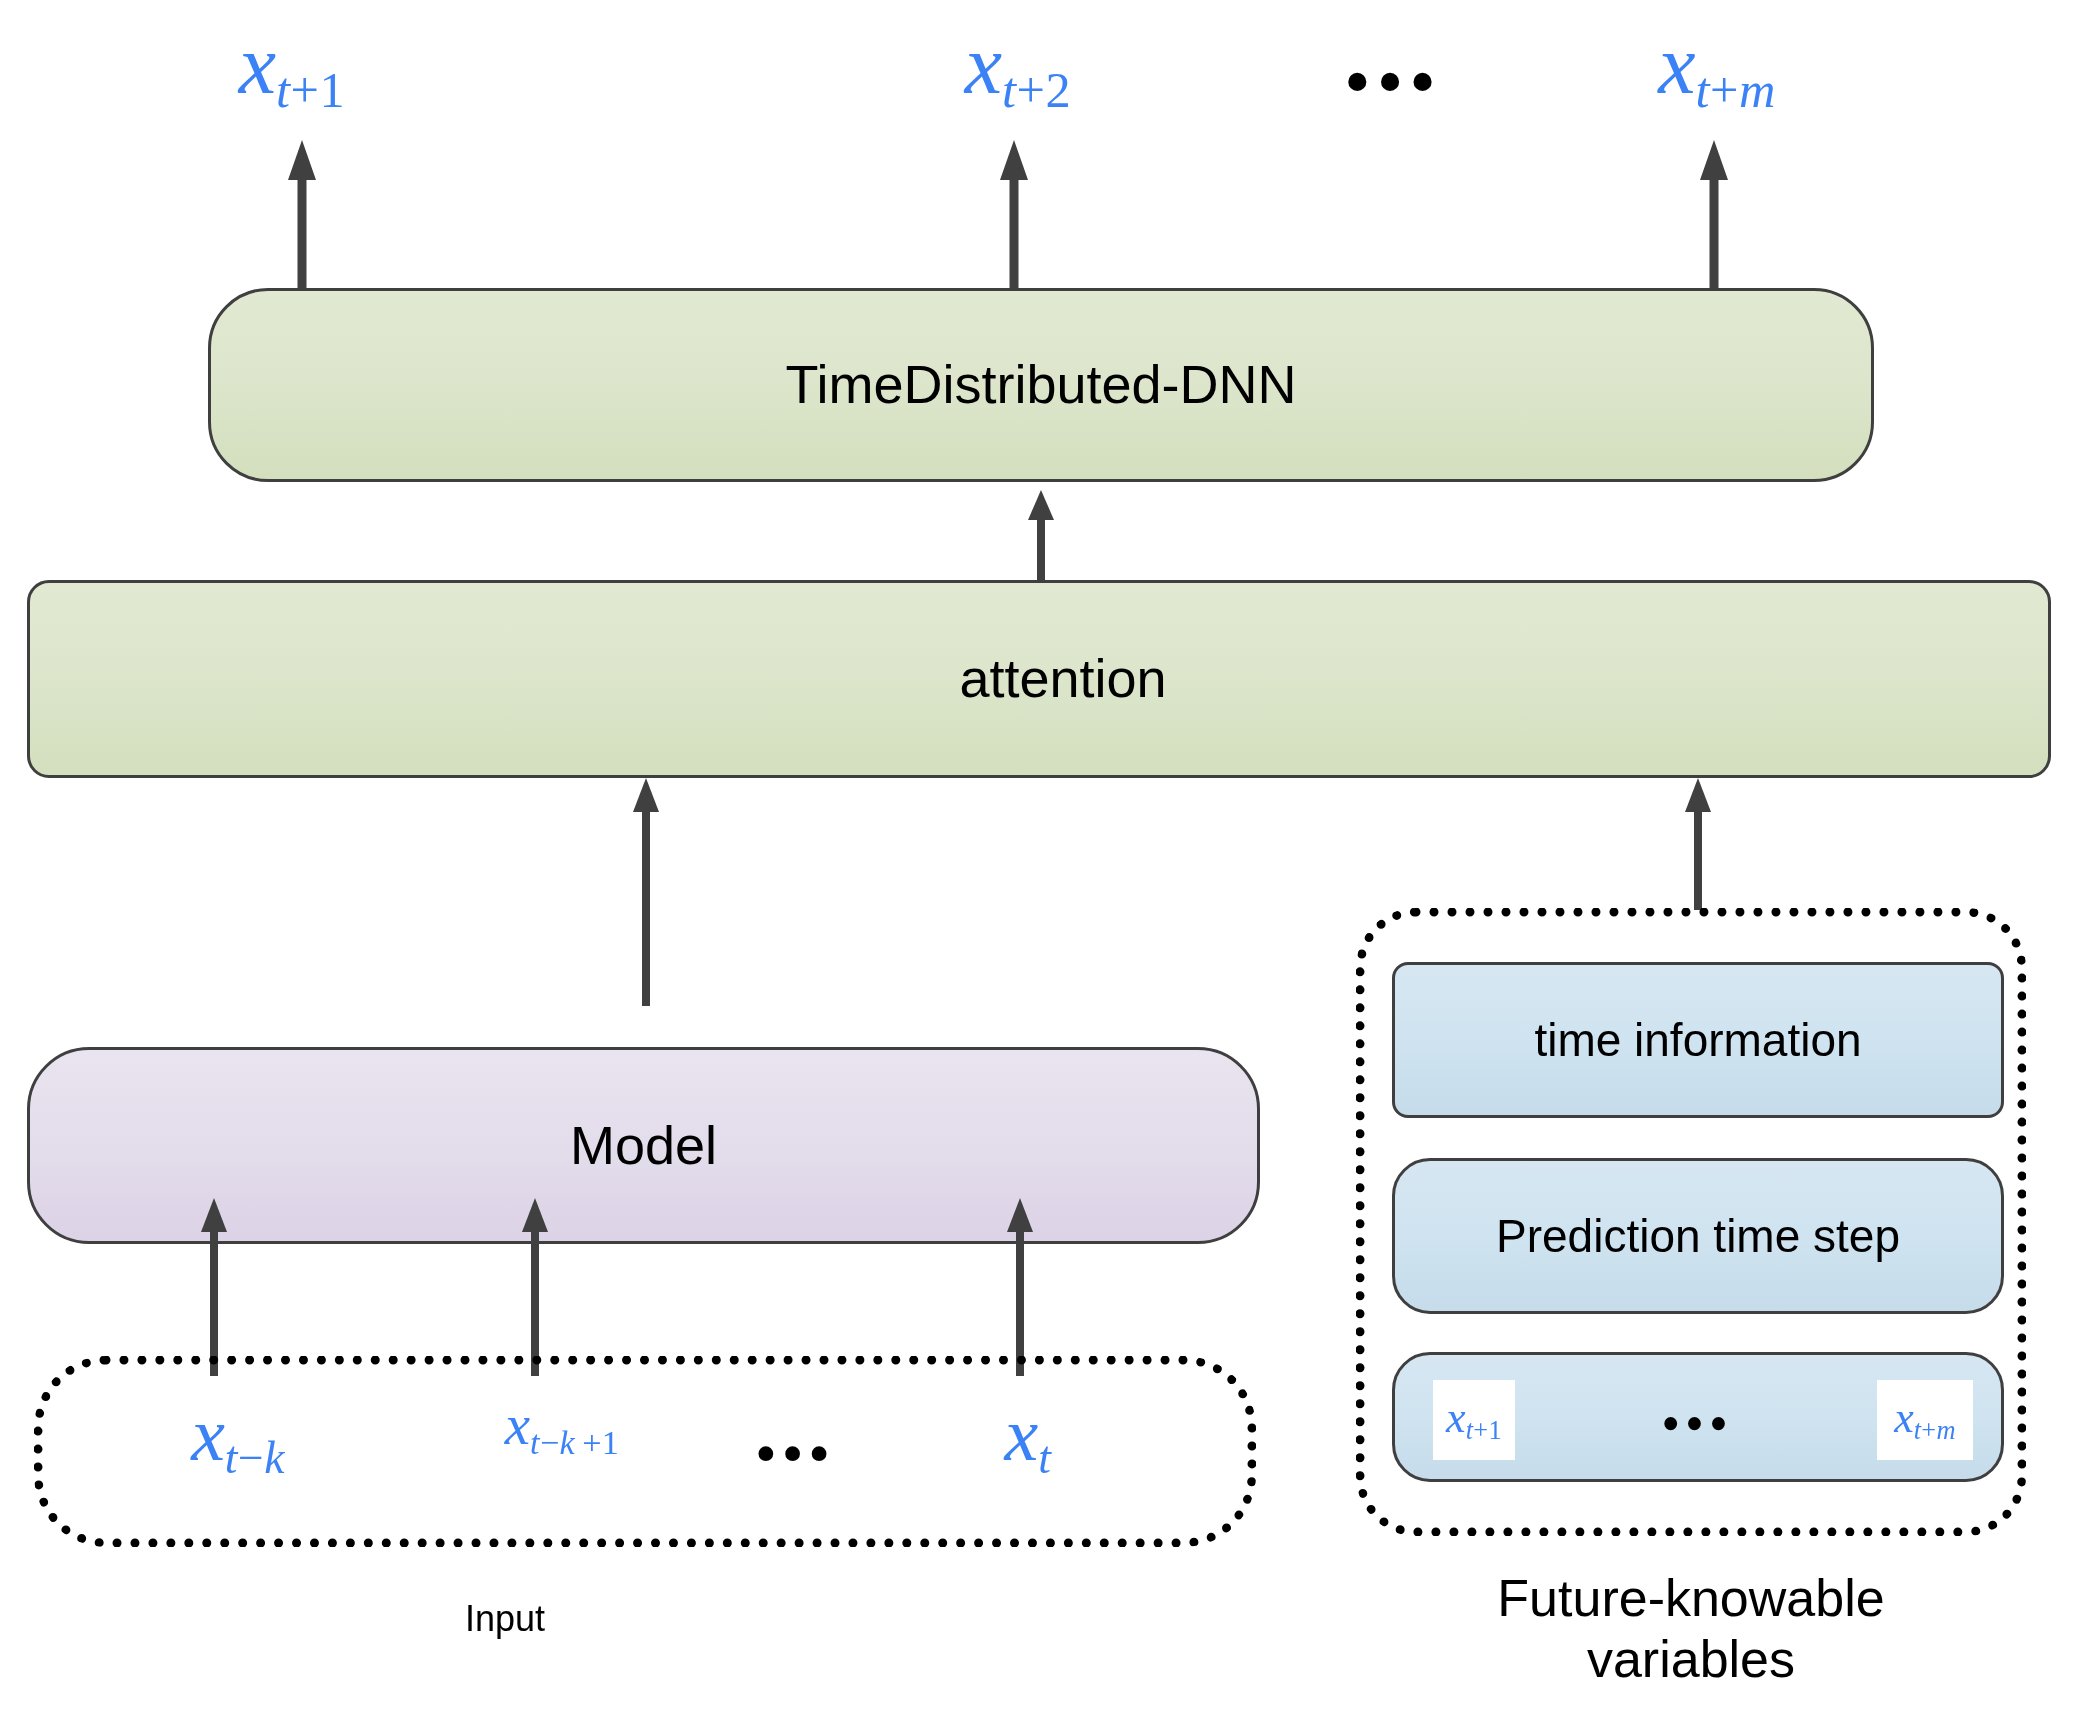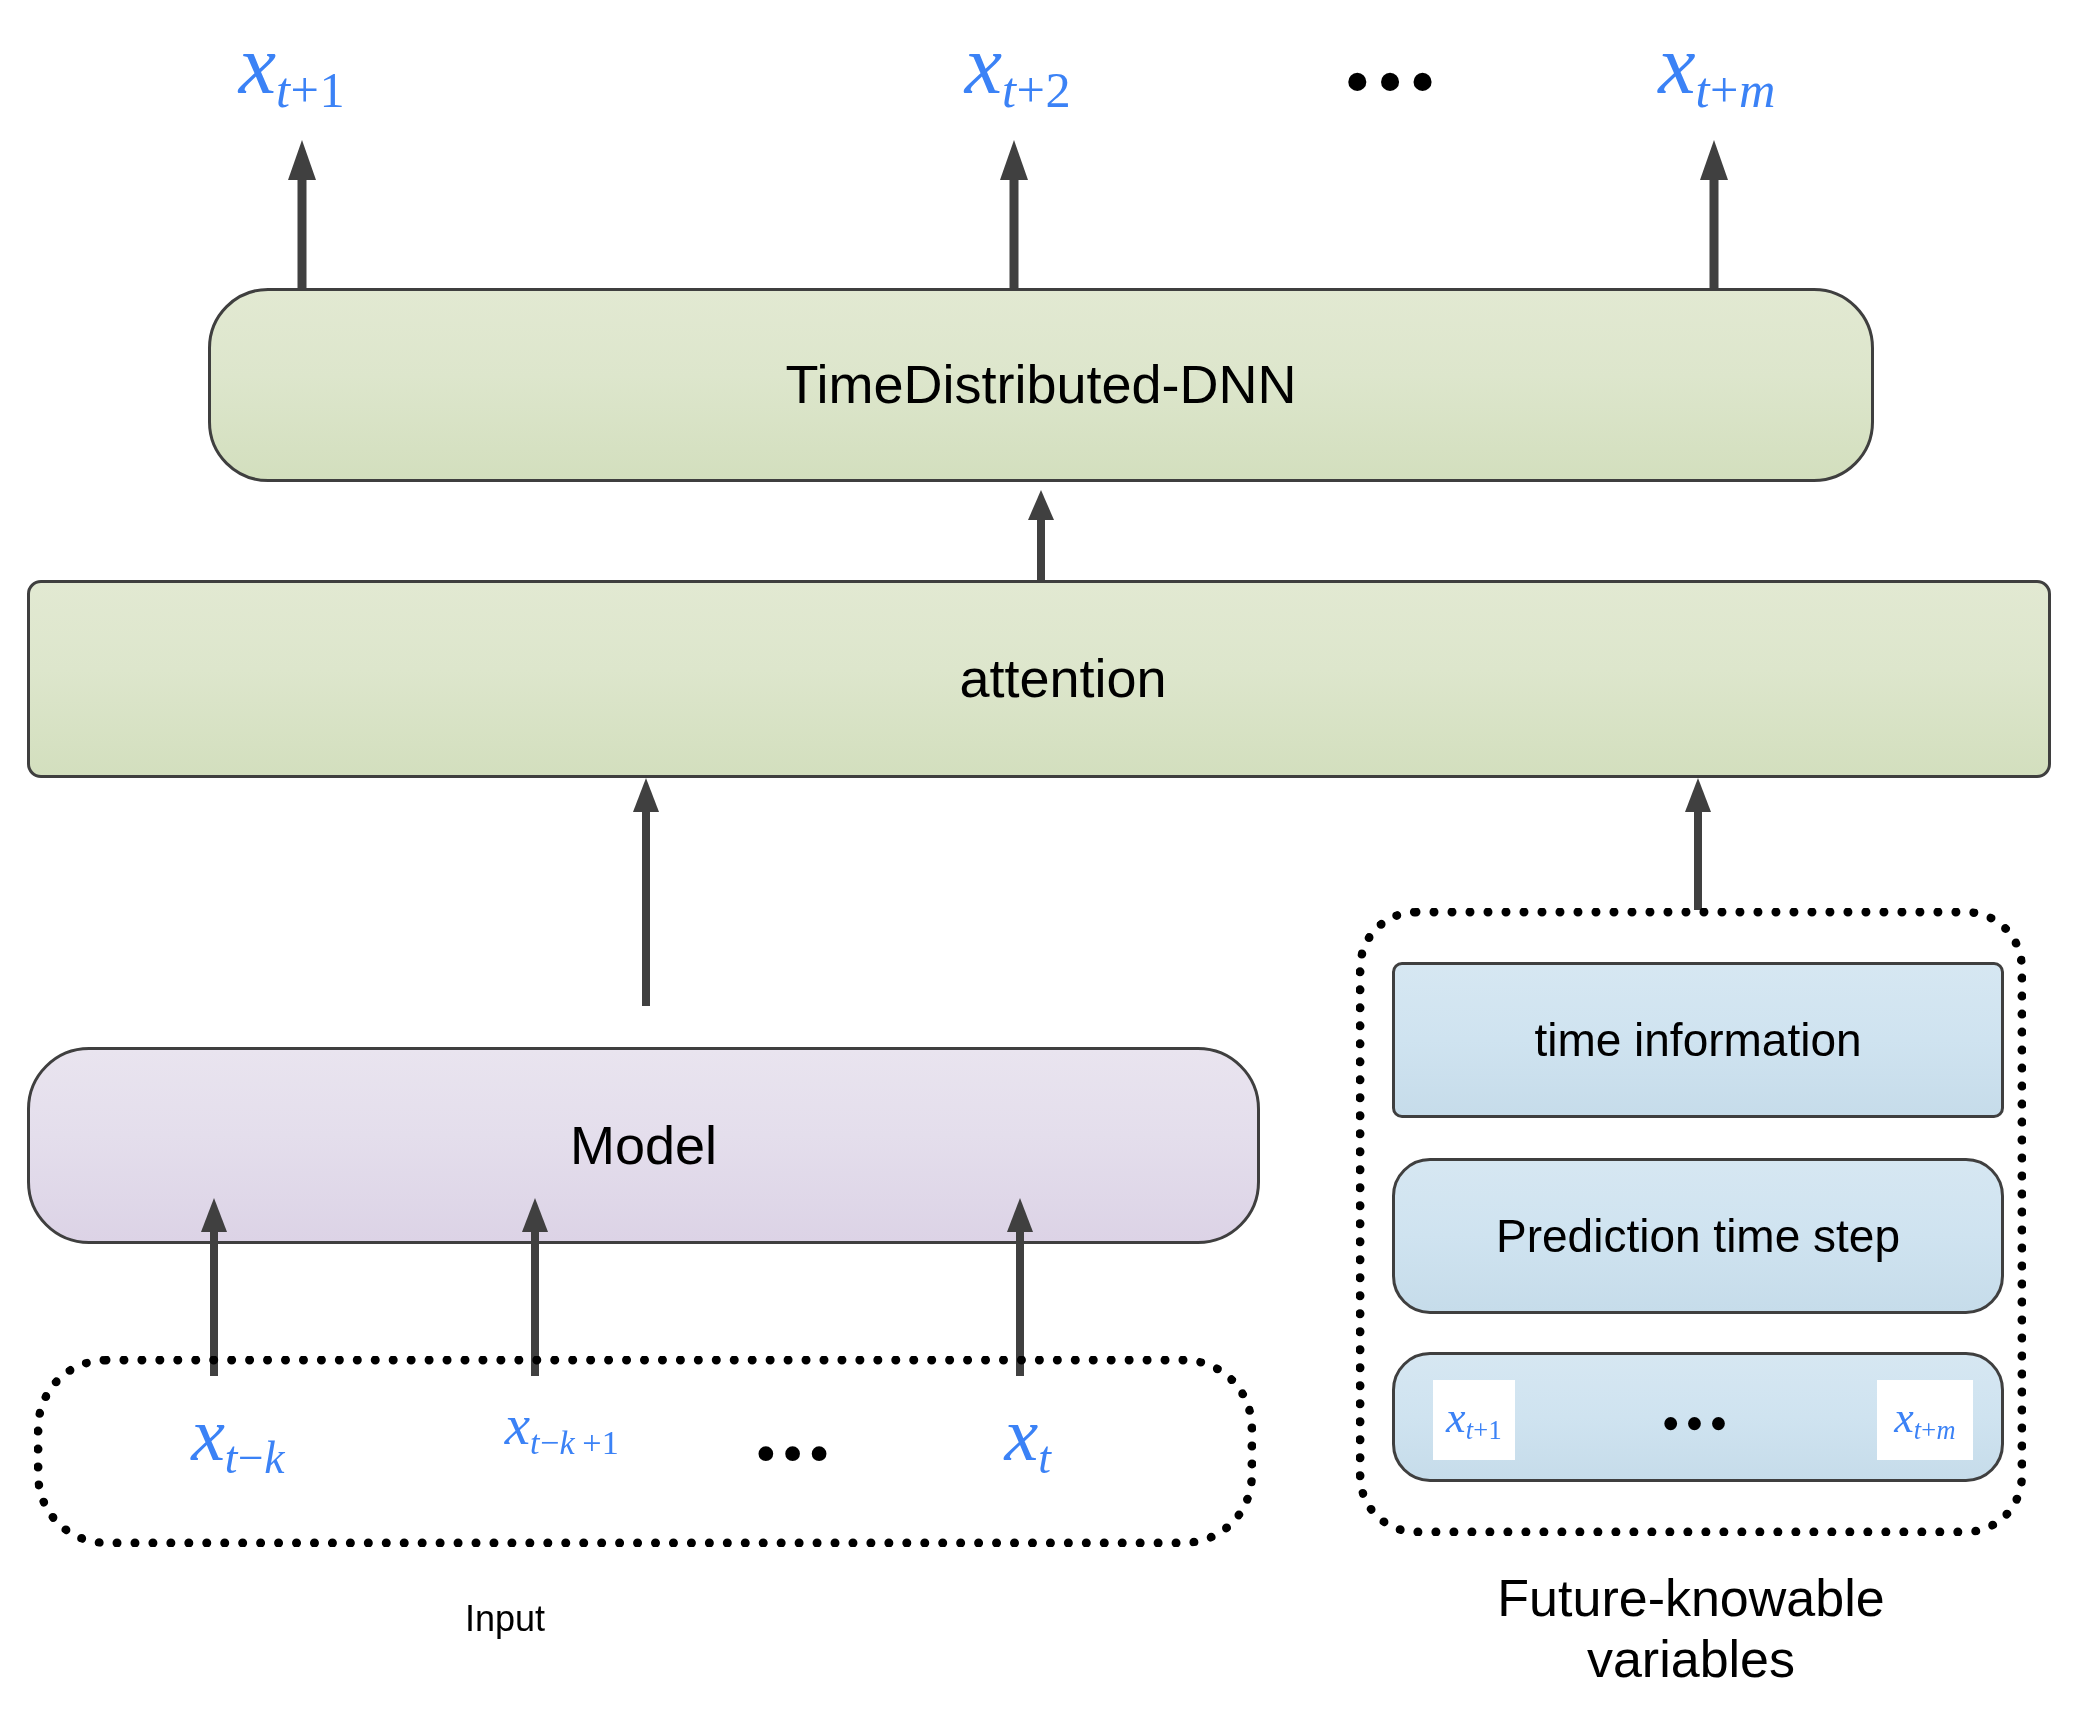--- a/index.html
+++ b/index.html
@@ -162,21 +162,21 @@
     <span class="rbox-label" style="font-size:54px;">TimeDistributed-DNN</span>
   </div>
 
   <div class="arrow" style="left:1027px; top:490px;">
     <svg width="28" height="92" viewBox="0 0 28 92">
       <line x1="14" y1="92" x2="14" y2="22" stroke="#404040" stroke-width="8"></line>
       <polygon points="14,0 1,30 27,30" fill="#404040"></polygon>
     </svg>
   </div>
 
-  <div class="rbox green" style="left:27px; top:580px; width:2024px; height:198px; border-radius:14px;padding-left:48px;">
+  <div class="rbox green" style="left:27px; top:580px; width:2024px; height:198px; border-radius:22px;padding-left:48px;">
     <span class="rbox-label" style="font-size:54px;">attention</span>
   </div>
 
   <div class="arrow" style="left:632px; top:778px;">
     <svg width="28" height="228" viewBox="0 0 28 228">
       <line x1="14" y1="228" x2="14" y2="24" stroke="#404040" stroke-width="8"></line>
       <polygon points="14,0 1,34 27,34" fill="#404040"></polygon>
     </svg>
   </div>
 
@@ -219,21 +219,21 @@
     <span class="math" style="font-size:57px;"><span class="base">x</span><sub><span>t</span><span class="op">−</span><span>k</span><span class="op"> +1</span></sub></span>
   </div>
   <div class="ellipsis-inline" style="left:795px; top:1418px;">•••</div>
   <div style="position:absolute; left:1028px; top:1396px; transform:translateX(-50%);">
     <span class="math" style="font-size:76px;"><span class="base">x</span><sub><span>t</span></sub></span>
   </div>
 
   <div class="dashed-box" style="left:1356px; top:908px; width:670px; height:628px; border-radius:60px;">
   </div>
 
-  <div class="rbox blue" style="left:1392px; top:962px; width:612px; height:156px; border-radius:10px;">
+  <div class="rbox blue" style="left:1392px; top:962px; width:612px; height:156px; border-radius:16px;">
     <span class="rbox-label" style="font-size:46px;">time information</span>
   </div>
 
   <div class="rbox blue" style="left:1392px; top:1158px; width:612px; height:156px; border-radius:38px;">
     <span class="rbox-label" style="font-size:46px;">Prediction time step</span>
   </div>
 
   <div class="rbox blue" style="left:1392px; top:1352px; width:612px; height:130px; border-radius:38px;">
     <div class="chip" style="left:38px; top:25px; width:82px; height:80px;">
       <span class="math"><span class="base">x</span><sub><span>t</span><span class="op">+</span><span class="num">1</span></sub></span>

